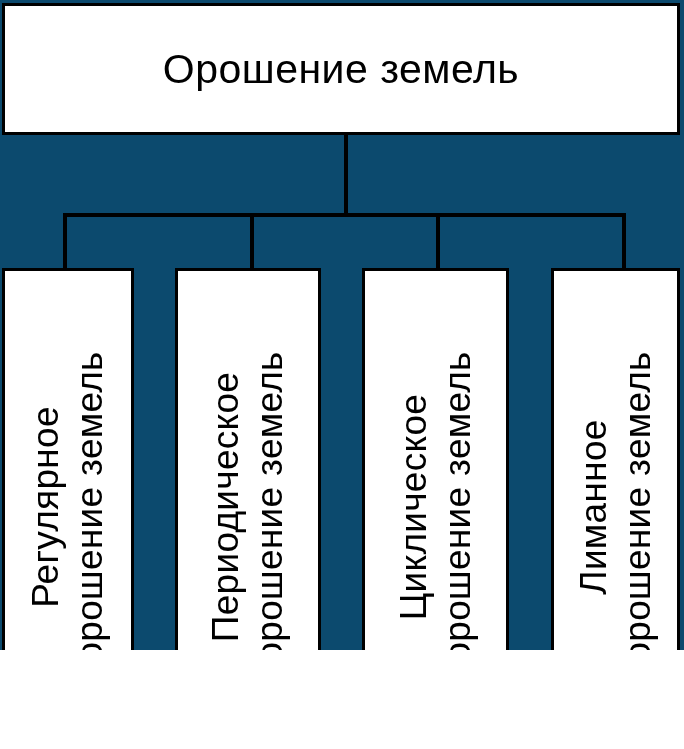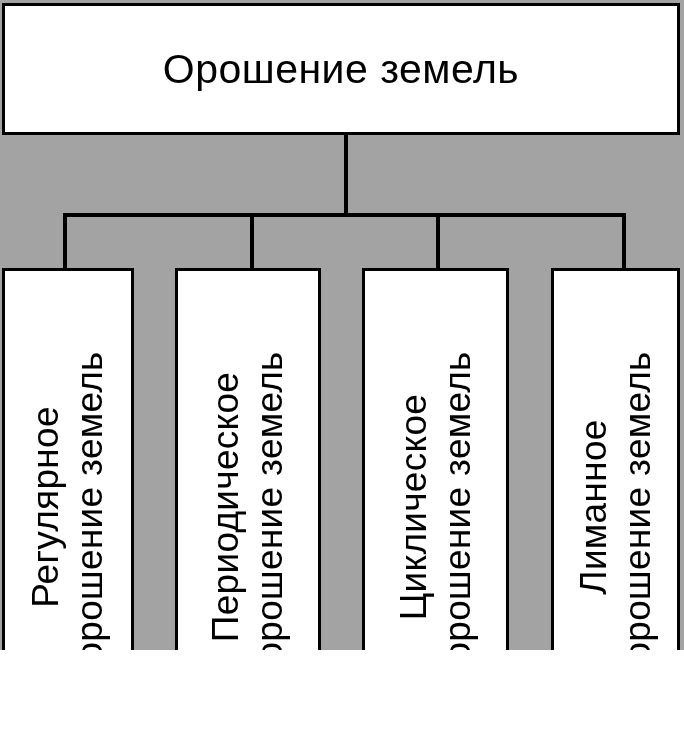--- a/index.html
+++ b/index.html
@@ -9,21 +9,21 @@
     background: #ffffff;
   }
   body {
     font-family: "Liberation Sans", sans-serif;
     color: #000000;
   }
   #diagram {
     position: relative;
     width: 684px;
     height: 650px;
-    background: #a3a3a3;
+    background: #0c4a6e;
     overflow: hidden;
   }
 
   
   .root-box {
     position: absolute;
     left: 2px;
     top: 3px;
     width: 678px;
     height: 132px;

